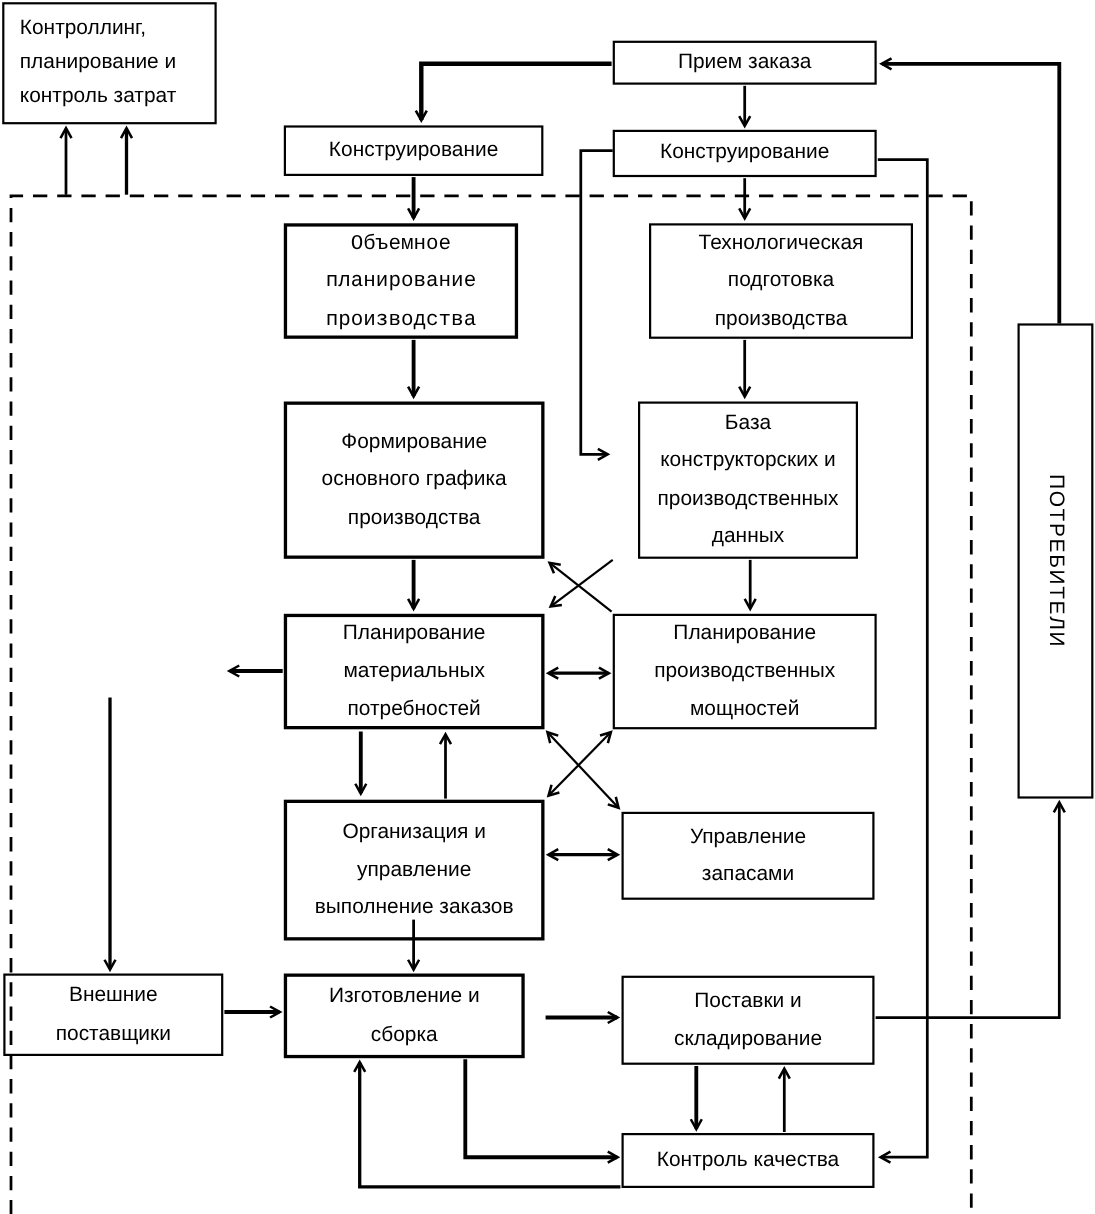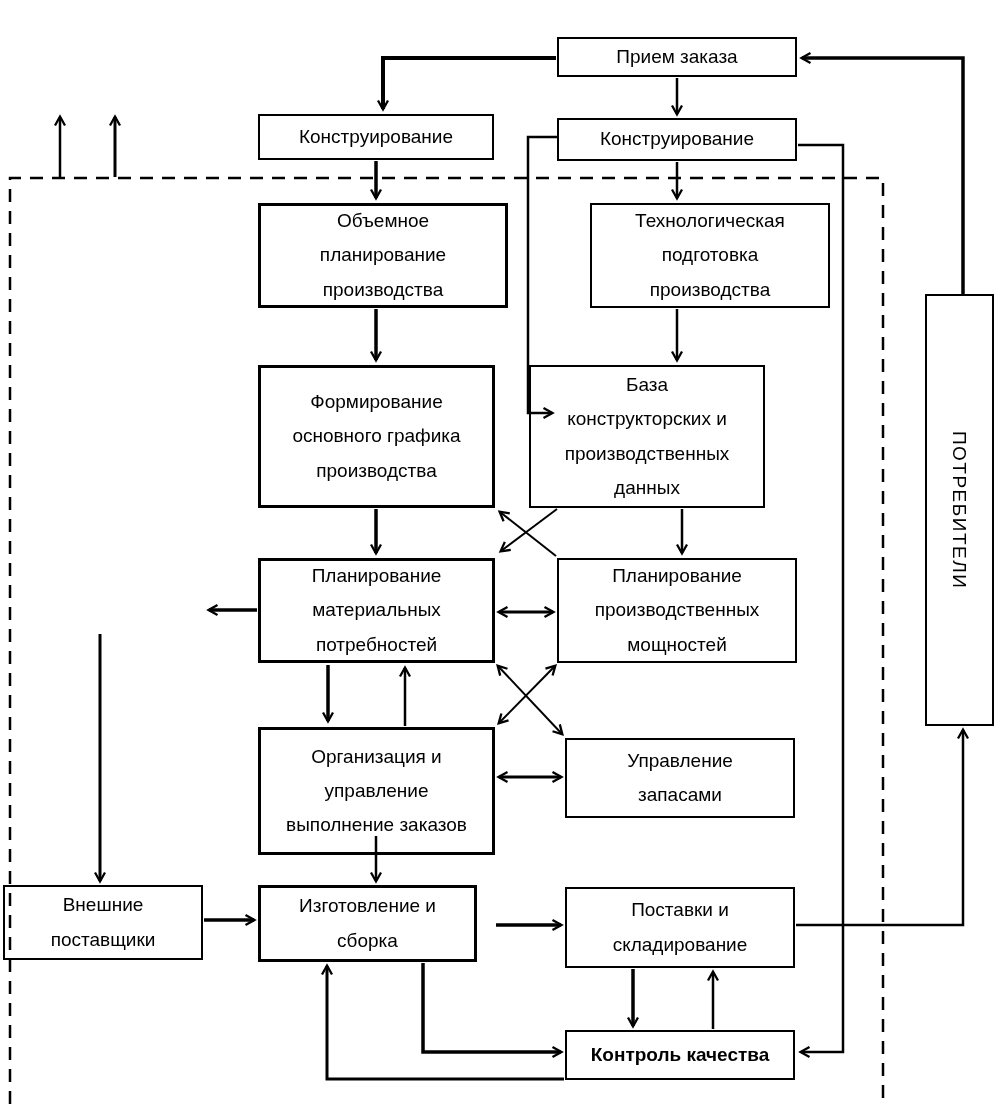--- a/index.html
+++ b/index.html
@@ -21,21 +21,21 @@
   .node.vertical .lbl { transform:rotate(90deg); white-space:nowrap; width:auto; letter-spacing:1.5px; }
   .edges-layer { position:absolute; left:0; top:0; pointer-events:none; }
 </style>
 </head>
 <body>
 
 <div class="canvas">
     <div class="node vertical" style="left: 925px; top: 294px; width: 69px; height: 432px; border-width: 2px;">
       <span class="lbl">ПОТРЕБИТЕЛИ</span>
     </div>
-    <div class="node" style="left: 565px; top: 1030px; width: 230px; height: 50px; border-width: 2px; font-weight: bold;">
+    <div class="node" style="left: 565px; top: 1030px; width: 230px; height: 50px; border-width: 2px;">
       <span class="lbl">Контроль качества</span>
     </div>
     <div class="node" style="left: 565px; top: 887px; width: 230px; height: 81px; border-width: 2px;">
       <span class="lbl">Поставки и
 складирование</span>
     </div>
     <div class="node" style="left: 258px; top: 885px; width: 219px; height: 77px; border-width: 3px;">
       <span class="lbl">Изготовление и
 сборка</span>
     </div>
@@ -55,49 +55,54 @@
     <div class="node" style="left: 557px; top: 558px; width: 240px; height: 105px; border-width: 2px;">
       <span class="lbl">Планирование
 производственных
 мощностей</span>
     </div>
     <div class="node" style="left: 258px; top: 558px; width: 237px; height: 105px; border-width: 3px;">
       <span class="lbl">Планирование
 материальных
 потребностей</span>
     </div>
-    <div class="node" style="left: 529px; top: 365px; width: 236px; height: 143px; border-width: 2px;">
+    <div class="node" style="left: 580px; top: 365px; width: 200px; height: 143px; border-width: 2px;">
       <span class="lbl">База
 конструкторских и
 производственных
 данных</span>
     </div>
     <div class="node" style="left: 258px; top: 365px; width: 237px; height: 143px; border-width: 3px;">
       <span class="lbl">Формирование
 основного графика
 производства</span>
     </div>
     <div class="node" style="left: 590px; top: 203px; width: 240px; height: 105px; border-width: 2px;">
       <span class="lbl">Технологическая
 подготовка
 производства</span>
     </div>
-    <div class="node" style="left: 258px; top: 203px; width: 250px; height: 105px; border-width: 3px;">
+    <div class="node" style="left: 258px; top: 203px; width: 213px; height: 105px; border-width: 3px; font-family: Liberation Mono, monospace;">
       <span class="lbl">Объемное
 планирование
 производства</span>
     </div>
     <div class="node" style="left: 557px; top: 118px; width: 240px; height: 43px; border-width: 2px;">
       <span class="lbl">Конструирование</span>
     </div>
     <div class="node" style="left: 258px; top: 114px; width: 236px; height: 46px; border-width: 2px;">
       <span class="lbl">Конструирование</span>
     </div>
     <div class="node" style="left: 557px; top: 37px; width: 240px; height: 40px; border-width: 2px;">
       <span class="lbl">Прием заказа</span>
+    </div>
+    <div class="node align-left" style="left: 2px; top: 2px; width: 195px; height: 111px; border-width: 2px;">
+      <span class="lbl">Контроллинг,
+планирование и
+контроль затрат</span>
     </div>
   <svg class="edges-layer" width="995" height="1104" viewBox="0 0 995 1104" xmlns="http://www.w3.org/2000/svg">
     <defs>
       <marker id="arrow-end" viewBox="0 0 15 15" refX="11.5" refY="7.5" markerWidth="15" markerHeight="15" markerUnits="userSpaceOnUse" orient="auto">
         <path d="M3,2.5 L12,7.5 L3,12.5" fill="none" stroke="#000" stroke-width="2.3"></path>
       </marker>
       <marker id="arrow-start" viewBox="0 0 15 15" refX="11.5" refY="7.5" markerWidth="15" markerHeight="15" markerUnits="userSpaceOnUse" orient="auto-start-reverse">
         <path d="M3,2.5 L12,7.5 L3,12.5" fill="none" stroke="#000" stroke-width="2.3"></path>
       </marker>
     </defs>

